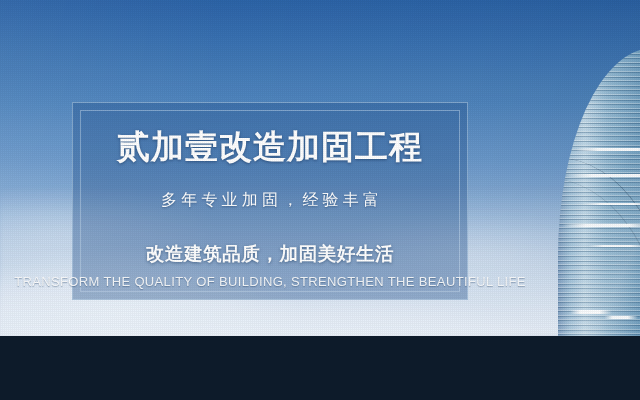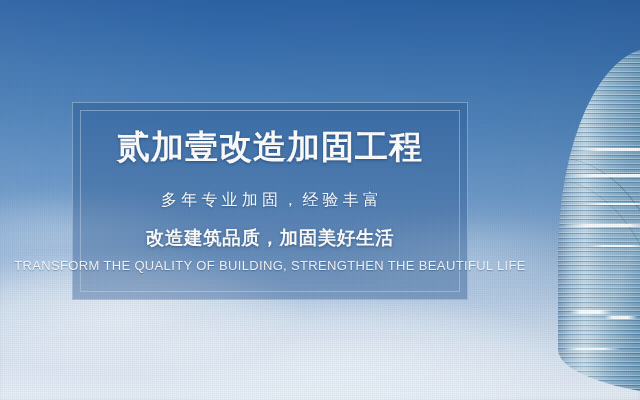--- a/index.html
+++ b/index.html
@@ -8,21 +8,21 @@
     background: #0d1b2a;
   }
   body {
     font-family: "Liberation Sans", "DejaVu Sans", sans-serif;
   }
 
   
   #banner {
     position: relative;
     width: 640px;
-    height: 400px;
+    height: 336px;
     overflow: hidden;
     user-select: none;
   }
 
   
   .sky {
     position: absolute;
     inset: 0;
     background:
       linear-gradient(to bottom,
@@ -211,21 +211,21 @@
     margin-top: 26px;
     font-size: 16px;
     color: #ffffff;
     letter-spacing: 4.2px;
     text-indent: 4.2px;
     text-shadow: 0 1px 2px rgba(18,48,86,0.45);
     white-space: nowrap;
     text-align: right;
   }
   .tagline {
-    margin-top: 14px;
+    margin-top: 30px;
     font-size: 18.5px;
     font-weight: bold;
     color: #ffffff;
     letter-spacing: 0.6px;
     text-shadow: 0 1px 3px rgba(18,48,86,0.5);
     white-space: nowrap;
   }
   .eng {
     margin-top: 8px;
     font-size: 13px;

